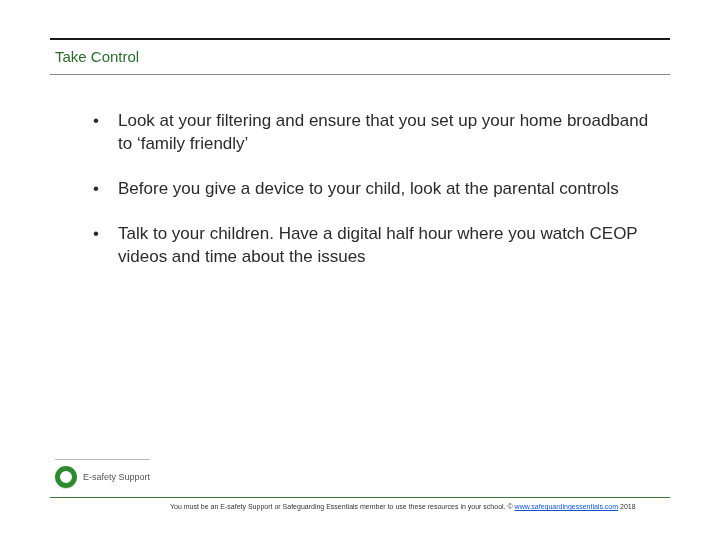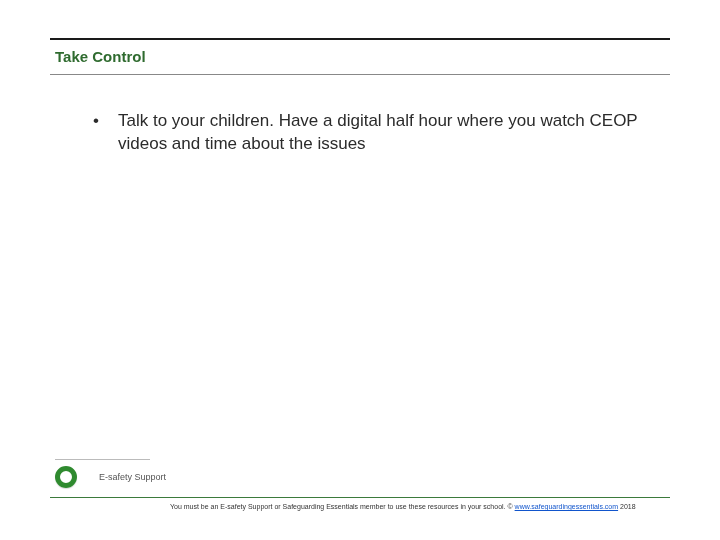--- a/index.html
+++ b/index.html
@@ -16,21 +16,21 @@
     top: 38px;
     left: 50px;
     right: 50px;
     border-top: 2px solid #1a1a1a;
   }
   .title {
     position: absolute;
     top: 48px;
     left: 55px;
     font-size: 15px;
-    font-weight: bold;
+    font-weight: normal;
     color: #2f6b2f;
   }
   .rule-under {
     position: absolute;
     top: 74px;
     left: 50px;
     right: 50px;
     border-top: 1px solid #888;
   }
   .content {
@@ -64,21 +64,21 @@
     left: 50px;
     right: 50px;
     border-top: 1px solid #3b7a3b;
   }
   .footer-logo {
     position: absolute;
     bottom: 52px;
     left: 55px;
     display: flex;
     align-items: center;
-    gap: 22px;
+    gap: 6px;
   }
   .logo-ring {
     width: 22px;
     height: 22px;
     border: 5px solid #2f8a2f;
     border-radius: 50%;
     box-shadow: 0 1px 1px rgba(0,0,0,0.15);
   }
   .logo-text {
     font-size: 9px;
@@ -107,20 +107,22 @@
 </style>
 </head>
 <body>
 
 <div class="rule-top"></div>
 <div class="title">Take Control</div>
 <div class="rule-under"></div>
 
 <div class="content">
   <ul>
+    <li>Look at your filtering and ensure that you set up your home broadband to ‘family friendly’</li>
+    <li>Before you give a device to your child, look at the parental controls</li>
     <li>Talk to your children. Have a digital half hour where you watch CEOP videos and time about the issues</li>
   </ul>
 </div>
 
 <div class="logo-rule"></div>
 <div class="footer-logo">
   <div class="logo-ring"></div>
   <span class="logo-text">E-safety Support</span>
 </div>
 

